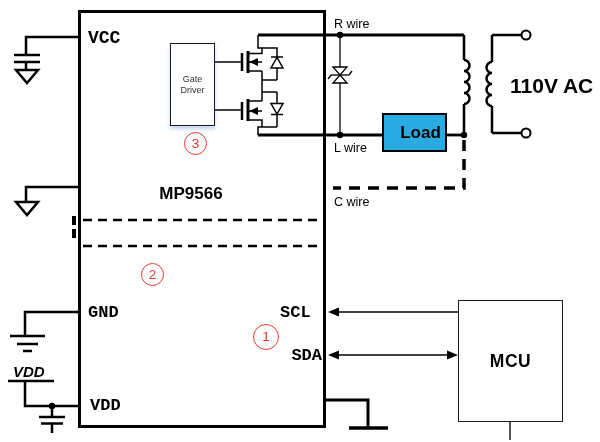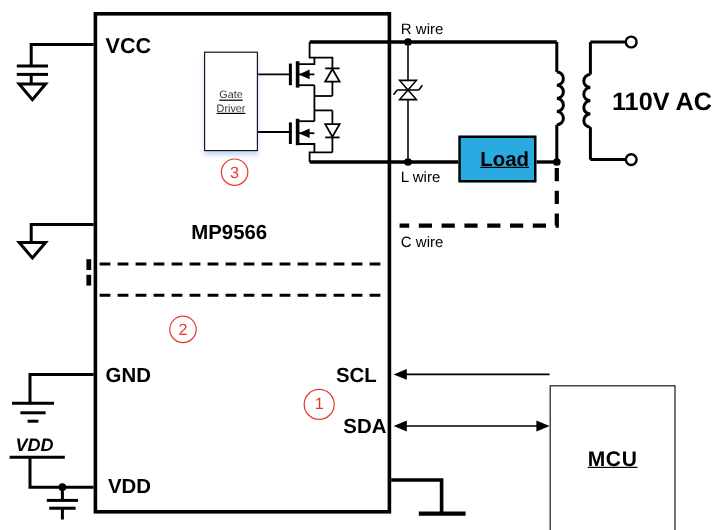--- a/index.html
+++ b/index.html
@@ -1,25 +1,25 @@
 <!DOCTYPE html>
 <html><head>
 <meta charset="utf-8">
 <style>
   html,body{margin:0;padding:0;background:#fff;}
   #stage{
     position:relative;width:600px;height:442px;background:#ffffff;
     font-family:"Liberation Sans","DejaVu Sans",sans-serif;overflow:hidden;
   }
   #schematic-svg{position:absolute;left:0;top:0;}
-  .box{position:absolute;box-sizing:border-box;background:#fff;text-decoration:underline;}
+  .box{position:absolute;box-sizing:border-box;background:#fff;}
   .chip{border:3px solid #000;background:transparent;}
   .thinbox{border:1.5px solid #1a1a1a;}
   .label{position:absolute;color:#000;white-space:nowrap;}
-  .pin{font-weight:bold;font-size:17px;}
+  .pin{font-weight:bold;font-size:17px;font-family:Liberation Mono, monospace;}
   .small{font-size:12.5px;}
   .callout{
     position:absolute;border:1.6px solid #e8392e;color:#e8392e;border-radius:50%;
     width:21px;height:21px;display:flex;align-items:center;justify-content:center;
     font-size:13.5px;line-height:1;background:transparent;
   }
   .center{display:flex;align-items:center;justify-content:center;}
 </style>
 </head>
 <body>
@@ -174,21 +174,21 @@
       <span>Gate</span>
       <span>Driver</span>
     </div>
   </div>
 
   <div class="box center" style="left:382px;top:113px;width:65px;height:39px;background:#29abe2;border:2.5px solid #000;
               font-weight:bold;font-size:17px;padding-left:12px;">
     <span>Load</span>
   </div>
 
-  <div class="box thinbox center" style="left:458px;top:300px;width:105px;height:122px;font-weight:bold;font-size:17.5px;letter-spacing:0.5px;margin-top:21px;">
+  <div class="box thinbox center" style="left:458px;top:300px;width:105px;height:122px;font-weight:bold;font-size:17.5px;letter-spacing:0.5px;">
     <span>MCU</span>
   </div>
 
   <div class="label pin" style="left:88px;top:28px;font-size:18px;">VCC</div>
   <div class="label pin" style="left:88px;top:303px;">GND</div>
   <div class="label pin" style="left:90px;top:396px;">VDD</div>
   <div class="label pin" style="left:280px;top:303px;width:42px;text-align:left;">SCL</div>
   <div class="label pin" style="left:278px;top:346px;width:44px;text-align:right;">SDA</div>
 
   <div class="label" style="left:131px;top:184px;width:120px;text-align:center;font-weight:bold;font-size:17px;">MP9566</div>

